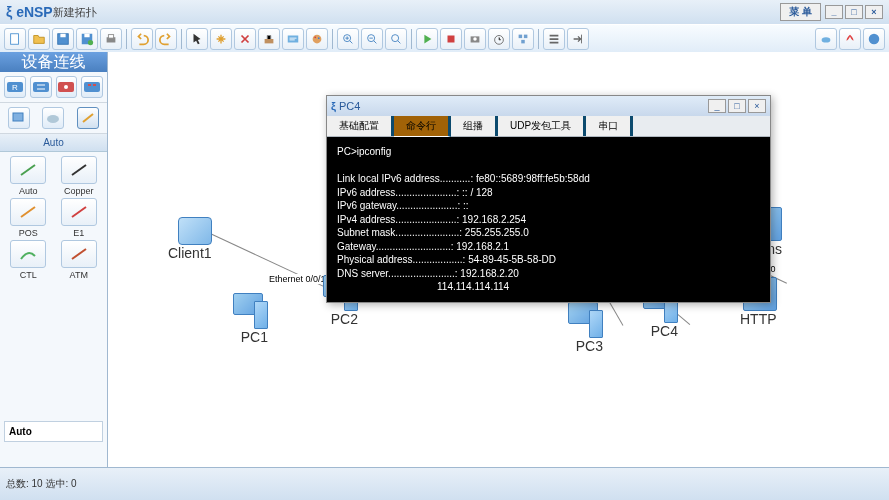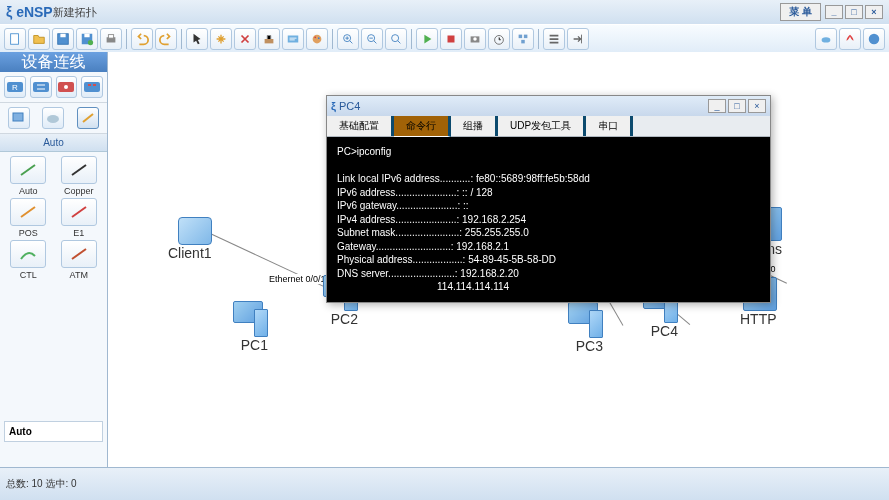--- a/index.html
+++ b/index.html
@@ -325,21 +325,21 @@
     <div class="wire" style="left:230px;top:245px;width:200px;transform:rotate(-30deg)"></div>
     <div class="wire" style="left:470px;top:195px;width:90px;transform:rotate(60deg)"></div>
     <div class="wire" style="left:490px;top:195px;width:120px;transform:rotate(40deg)"></div>
     <div class="wire" style="left:560px;top:175px;width:110px;transform:rotate(-5deg)"></div>
     <div class="wire" style="left:570px;top:180px;width:120px;transform:rotate(25deg)"></div>
 
     <div class="node" style="left:60px;top:165px">
       <div class="clicon"></div>
         <span>Client1</span>
     </div>
-    <div class="node" style="left:120px;top:249px">
+    <div class="node" style="left:120px;top:241px">
       <div class="pcicon">
           <div class="monitor"></div>
           <div class="tower"></div>
         </div>
         <span>PC1</span>
     </div>
     <div class="portlbl" style="left:160px;top:222px">Ethernet 0/0/1</div>
     <div class="node" style="left:210px;top:223px">
       <div class="pcicon">
           <div class="monitor"></div>

